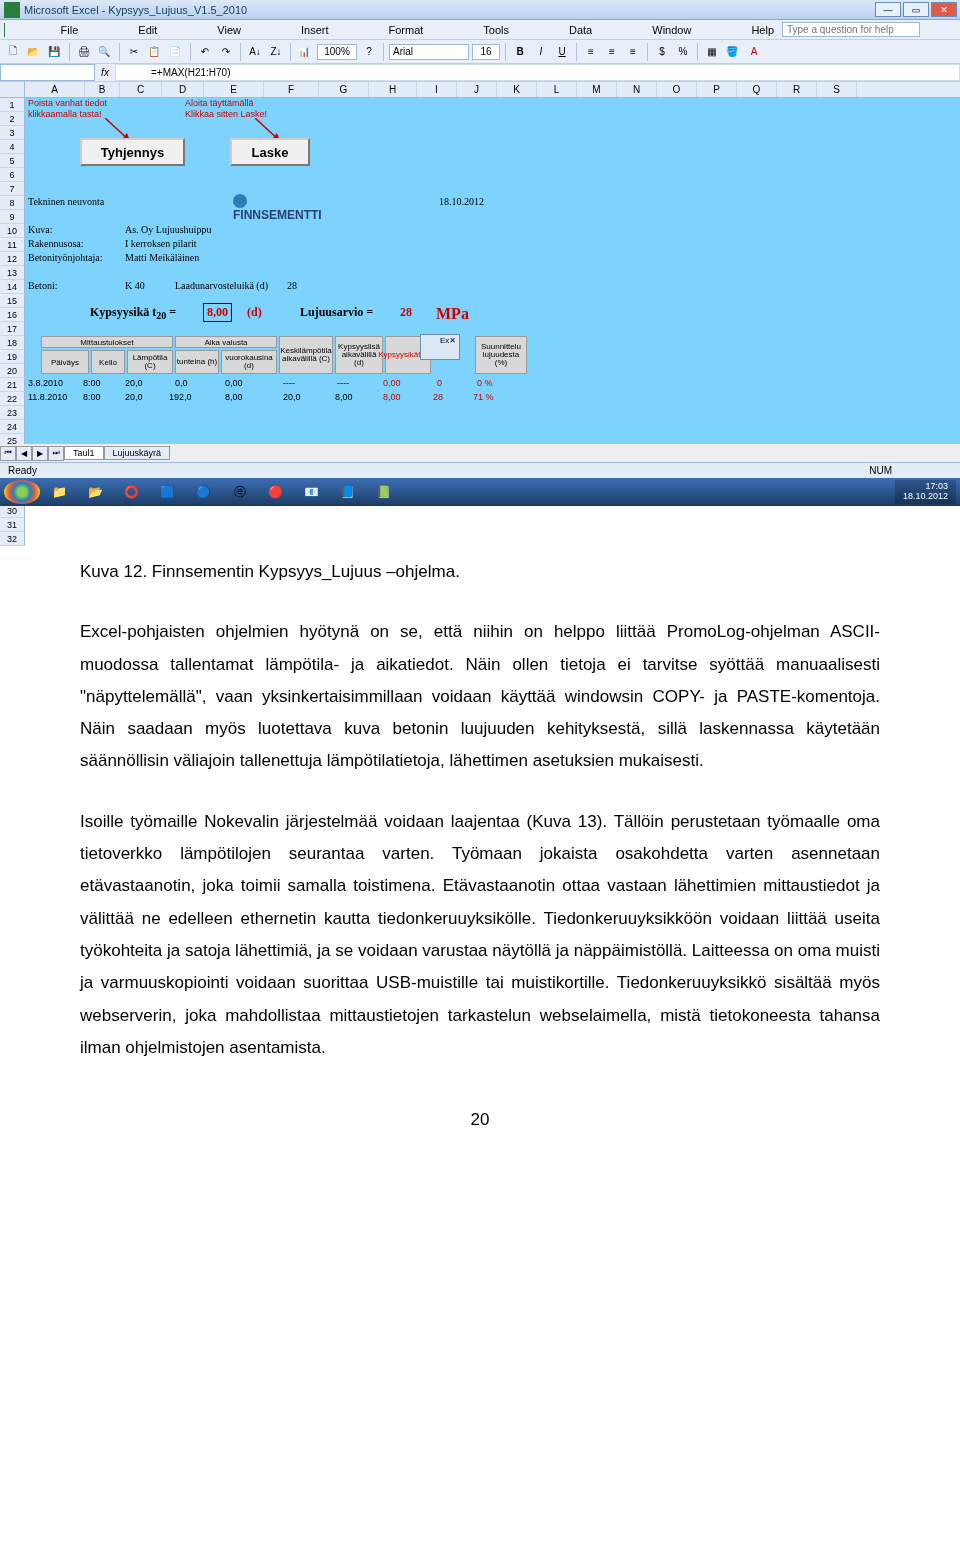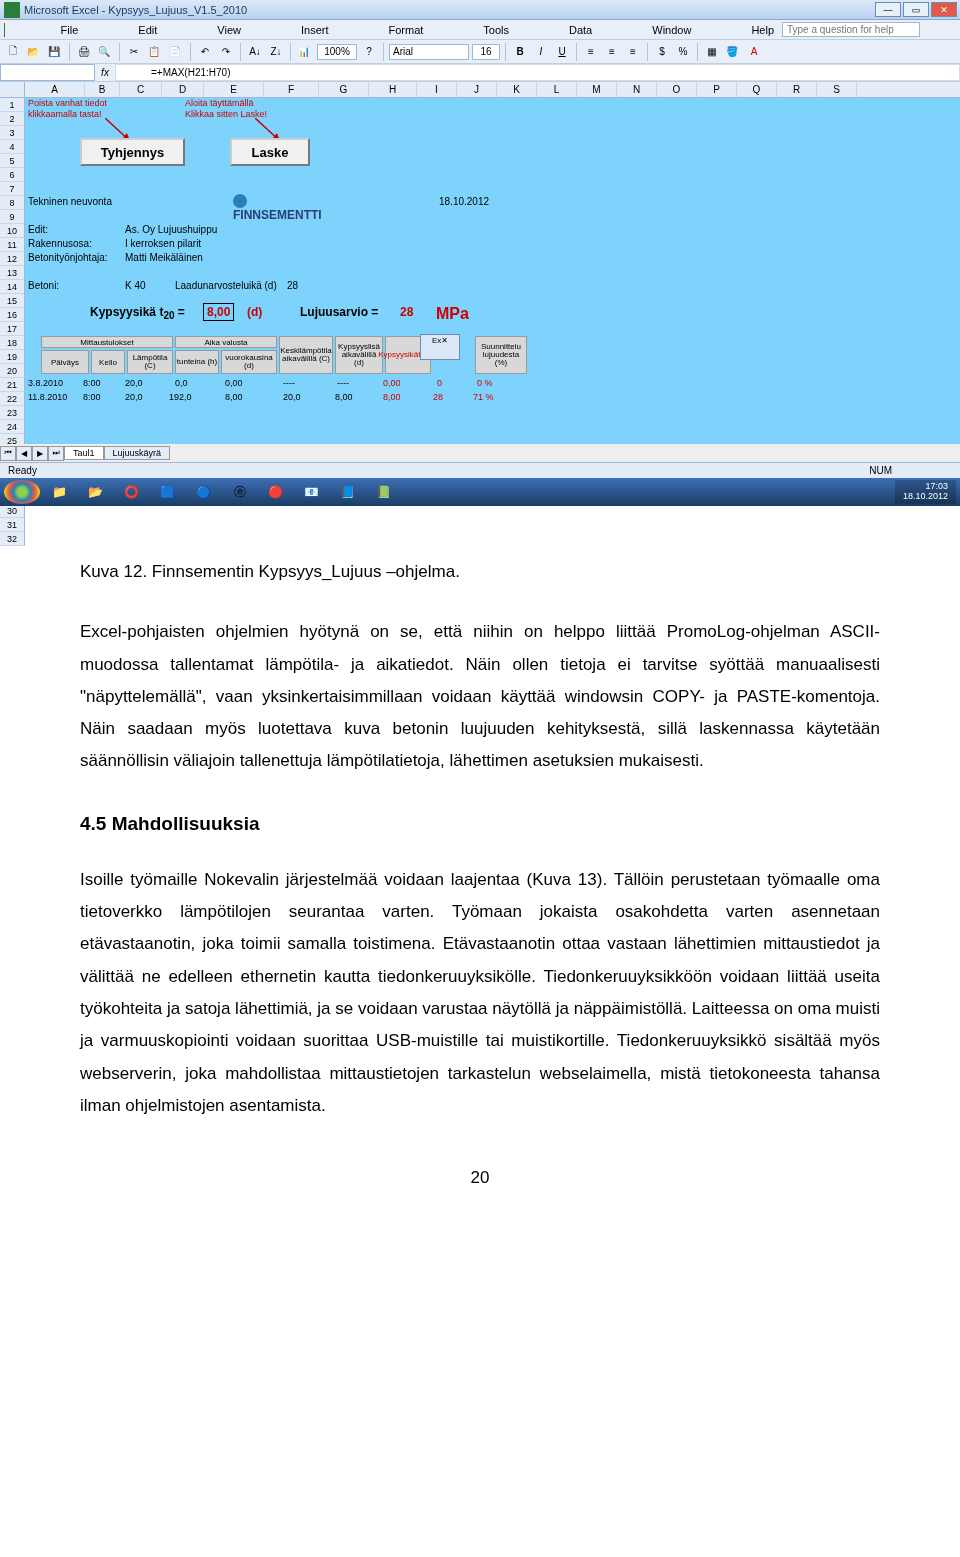--- a/index.html
+++ b/index.html
@@ -45,21 +45,21 @@
   .rn { height: 14px; border-bottom: 1px solid #c8d6e8; border-right: 1px solid #9cb8da; text-align: center; font-size: 9px; line-height: 14px; cursor: pointer; }
   .cells { position: relative; flex: 1; }
   
   .annot-red { color: #c00; font-size: 9px; position: absolute; }
   
   .bigbtn { position: absolute; border: 2px outset #ccc; background: #f0f0f0; font-weight: bold; font-size: 13px; display: flex; align-items: center; justify-content: center; cursor: pointer; }
   
   .logo { position: absolute; font-weight: bold; font-size: 12px; color: #2a3f6f; }
   .logo-ball { width: 14px; height: 14px; background: #2a7fb8; border-radius: 50%; display: inline-block; margin-right: 4px; vertical-align: middle; }
   
-  .sheet-text { position: absolute; font-size: 10px; }
+  .sheet-text { position: absolute; font-size: 10px; font-family: Liberation Serif, serif; }
   .sheet-red { color: #c00; }
   .sheet-bold { font-weight: bold; }
   .bordered { border: 1px solid #000; padding: 1px 3px; }
   
   .datahead { position: absolute; background: #d8d8d8; border: 1px solid #999; font-size: 8px; text-align: center; display: flex; align-items: center; justify-content: center; margin-left: 13px; }
   
   .cellval { position: absolute; font-size: 9px; }
   
   .floater { position: absolute; border: 1px solid #6a8db8; background: #dce8f7; width: 40px; height: 26px; font-size: 8px; }
   
@@ -244,21 +244,21 @@
       <div class="bigbtn" style="top:40px;left:55px;width:105px;height:28px">Tyhjennys</div>
       <div class="bigbtn" style="top:40px;left:205px;width:80px;height:28px">Laske</div>
 
       <div class="sheet-text" style="top:98px;left:3px">Tekninen neuvonta</div>
       <div class="logo" style="top:95px;left:208px">
         <div class="logo-ball"></div><br>
         <span>FINNSEMENTTI</span>
       </div>
       <div class="sheet-text" style="top:98px;left:414px">18.10.2012</div>
 
-      <div class="sheet-text" style="top:126px;left:3px">Edit:</div>
+      <div class="sheet-text" style="top:126px;left:3px">Kuva:</div>
       <div class="sheet-text" style="top:126px;left:100px">As. Oy Lujuushuippu</div>
       <div class="sheet-text" style="top:140px;left:3px">Rakennusosa:</div>
       <div class="sheet-text" style="top:140px;left:100px">I kerroksen pilarit</div>
       <div class="sheet-text" style="top:154px;left:3px">Betonityönjohtaja:</div>
       <div class="sheet-text" style="top:154px;left:100px">Matti Meikäläinen</div>
 
       <div class="sheet-text" style="top:182px;left:3px">Betoni:</div>
       <div class="sheet-text" style="top:182px;left:100px">K 40</div>
       <div class="sheet-text" style="top:182px;left:150px">Laadunarvosteluikä (d)</div>
       <div class="sheet-text" style="top:182px;left:262px">28</div>
@@ -285,21 +285,21 @@
       </div>
       <div class="datahead" style="top:238px;left:437px;width:52px;height:38px;line-height:1">Suunnittelu lujuudesta (%)</div>
 
       <div class="datahead" style="top:252px;left:3px;width:48px;height:24px">Päiväys</div>
       <div class="datahead" style="top:252px;left:53px;width:34px;height:24px">Kello</div>
       <div class="datahead" style="top:252px;left:89px;width:46px;height:24px;line-height:1">Lämpötila (C)</div>
       <div class="datahead" style="top:252px;left:137px;width:44px;height:24px;line-height:1">tunteina (h)</div>
       <div class="datahead" style="top:252px;left:183px;width:56px;height:24px;line-height:1">vuorokausina (d)</div>
 
       <div class="floater" style="top:236px;left:395px">
-        <div style="display:flex;justify-content:center;padding:1px 1px">
+        <div style="display:flex;justify-content:flex-start;padding:1px 19px">
             <span>Ex</span>
             <span>✕</span>
           </div>
       </div>
 
       <div class="cellval" style="top:280px;left:3px">3.8.2010</div>
       <div class="cellval" style="top:280px;left:58px">8:00</div>
       <div class="cellval" style="top:280px;left:100px">20,0</div>
       <div class="cellval" style="top:280px;left:150px">0,0</div>
       <div class="cellval" style="top:280px;left:200px">0,00</div>
@@ -353,16 +353,15 @@
       <div>17:03</div>
       <div>18.10.2012</div>
     </div>
   </div>
 
 </div>
 
 <div class="doc">
   <p class="caption">Kuva 12. Finnsementin Kypsyys_Lujuus –ohjelma.</p>
   <p class="para">Excel-pohjaisten ohjelmien hyötynä on se, että niihin on helppo liittää PromoLog-ohjelman ASCII-muodossa tallentamat lämpötila- ja aikatiedot. Näin ollen tietoja ei tarvitse syöttää manuaalisesti "näpyttelemällä", vaan yksinkertaisimmillaan voidaan käyttää windowsin COPY- ja PASTE-komentoja. Näin saadaan myös luotettava kuva betonin luujuuden kehityksestä, sillä laskennassa käytetään säännöllisin väliajoin tallenettuja lämpötilatietoja, lähettimen asetuksien mukaisesti.</p>
-  <h2 class="h2">4.5   Mahdollisuuksia</h2>
   <p class="para">Isoille työmaille Nokevalin järjestelmää voidaan laajentaa (Kuva 13). Tällöin perustetaan työmaalle oma tietoverkko lämpötilojen seurantaa varten. Työmaan jokaista osakohdetta varten asennetaan etävastaanotin, joka toimii samalla toistimena. Etävastaanotin ottaa vastaan lähettimien mittaustiedot ja välittää ne edelleen ethernetin kautta tiedonkeruuyksikölle. Tiedonkeruuyksikköön voidaan liittää useita työkohteita ja satoja lähettimiä, ja se voidaan varustaa näytöllä ja näppäimistöllä. Laitteessa on oma muisti ja varmuuskopiointi voidaan suorittaa USB-muistille tai muistikortille. Tiedonkeruuyksikkö sisältää myös webserverin, joka mahdollistaa mittaustietojen tarkastelun webselaimella, mistä tietokoneesta tahansa ilman ohjelmistojen asentamista.</p>
   <p class="pagenum">20</p>
 </div>
 
 </body></html>

